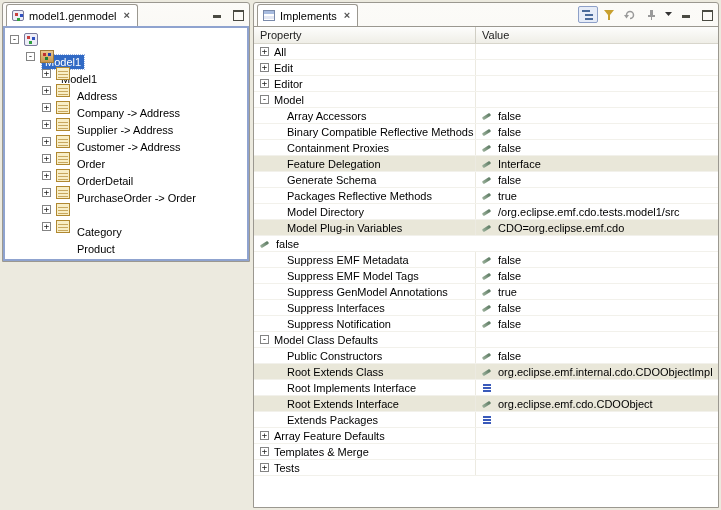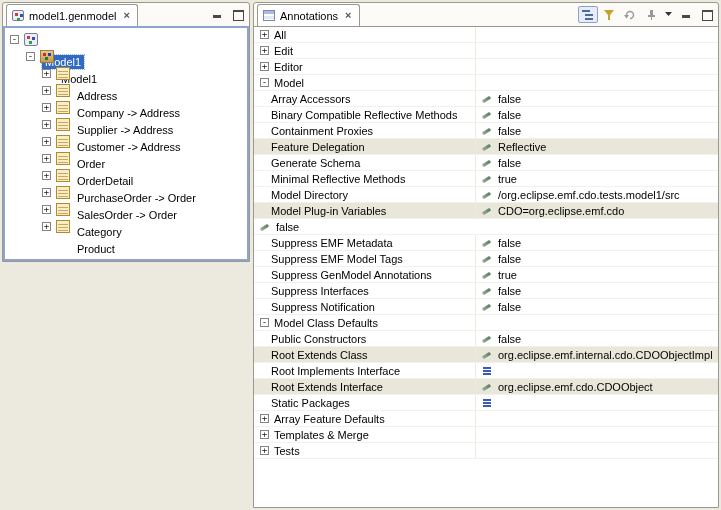--- a/index.html
+++ b/index.html
@@ -57,21 +57,21 @@
                  border-top:1px solid #9B9890;overflow:hidden;}
   #props-header{height:17px;display:flex;background:linear-gradient(180deg,#FDFDFC,#EFEEE7);
                 border-bottom:1px solid #D8D6CC;color:#222;}
   .hcell{padding:2px 0 0 6px;white-space:nowrap;}
   .hcell.prop{width:222px;border-right:1px solid #D0CEC4;}
 
   .prow{height:16px;display:flex;align-items:center;border-bottom:1px solid #F2F1EB;cursor:default;}
   .prow.highlight{background:#E9E7D9;}
   .pcell{width:222px;height:100%;display:flex;align-items:center;border-right:1px solid #ECEAE1;
          overflow:hidden;white-space:nowrap;}
-  .pcell .plabel{padding-left:17px;}
+  .pcell .plabel{padding-left:33px;}
   .prow.cat .pcell .plabel{padding-left:0;}
   .prow.cat .expander{margin:0 5px 0 6px;}
   .vcell{flex:1;height:100%;display:flex;align-items:center;overflow:hidden;white-space:nowrap;}
   .vicon{width:14px;min-width:14px;height:12px;margin:0 3px 0 4px;position:relative;display:inline-block;}
   .vicon.edit::after{content:"";position:absolute;left:2px;top:5px;width:9px;height:3px;border-radius:1px;
                      background:linear-gradient(90deg,#9AB09A,#5A7860);transform:rotate(-32deg);}
   .vicon.list::after{content:"";position:absolute;left:3px;top:2px;width:8px;height:2px;background:#3A5ABA;
                      box-shadow:0 3px 0 #3A5ABA,0 6px 0 #3A5ABA;}
   .vtext{padding-left:1px;text-align:right;}
 
@@ -140,41 +140,40 @@
             <span class="tlabel">OrderDetail</span>
           </div>
           <div class="trow" style="padding-left: 35px;">
             <span class="expander">+</span>
             <span class="ticon icon-class"></span>
             <span class="tlabel">PurchaseOrder -&gt; Order</span>
           </div>
           <div class="trow" style="padding-left: 35px;">
             <span class="expander">+</span>
             <span class="ticon icon-class"></span>
-            <span class="tlabel">SalesOrder -&gt; Order</span>
           </div>
           <div class="trow" style="padding-left: 35px;">
             <span class="expander">+</span>
             <span class="ticon icon-class"></span>
             <span class="tlabel">Category</span>
           </div>
           <div class="trow" style="padding-left: 35px;">
             <span class="expander">+</span>
             <span class="ticon icon-class"></span>
             <span class="tlabel">Product</span>
           </div>
         </div>
     </div>
   </div>
 
   <div id="props-panel" class="panel">
     <div class="tabbar">
       <div class="tab">
         <span class="icon-propview"></span>
-        <span class="tablabel">Annotations</span>
+        <span class="tablabel">Implements</span>
         <span class="close">×</span>
       </div>
 
       <div id="props-toolbar">
         <span class="toolbtn pressed">
           <svg width="12" height="12" viewBox="0 0 12 12">
             <rect x="0" y="1" width="8" height="2" fill="#4A6A9A"></rect>
             <rect x="3" y="5" width="8" height="2" fill="#4A6A9A"></rect>
             <rect x="3" y="9" width="8" height="2" fill="#4A6A9A"></rect>
           </svg>
@@ -204,20 +203,24 @@
         </span>
       </div>
 
       <div class="winbtns">
         <span class="winbtn minbtn"></span>
         <span class="winbtn maxbtn"></span>
       </div>
     </div>
 
     <div id="props-content">
+      <div id="props-header">
+        <div class="hcell prop">Property</div>
+        <div class="hcell val">Value</div>
+      </div>
       <div id="props-rows">
           <div class="prow cat">
             <div class="pcell">
               <span class="expander">+</span>
               <span class="plabel">All</span>
             </div>
             <div class="vcell"></div>
           </div>
           <div class="prow cat">
             <div class="pcell">
@@ -266,35 +269,35 @@
               <span class="vicon edit"></span>
               <span class="vtext">false</span>
             </div>
           </div>
           <div class="prow highlight">
             <div class="pcell">
               <span class="plabel">Feature Delegation</span>
             </div>
             <div class="vcell">
               <span class="vicon edit"></span>
-              <span class="vtext">Reflective</span>
+              <span class="vtext">Interface</span>
             </div>
           </div>
           <div class="prow">
             <div class="pcell">
               <span class="plabel">Generate Schema</span>
             </div>
             <div class="vcell">
               <span class="vicon edit"></span>
               <span class="vtext">false</span>
             </div>
           </div>
           <div class="prow">
             <div class="pcell">
-              <span class="plabel">Minimal Reflective Methods</span>
+              <span class="plabel">Packages Reflective Methods</span>
             </div>
             <div class="vcell">
               <span class="vicon edit"></span>
               <span class="vtext">true</span>
             </div>
           </div>
           <div class="prow">
             <div class="pcell">
               <span class="plabel">Model Directory</span>
             </div>
@@ -400,21 +403,21 @@
             <div class="pcell">
               <span class="plabel">Root Extends Interface</span>
             </div>
             <div class="vcell">
               <span class="vicon edit"></span>
               <span class="vtext">org.eclipse.emf.cdo.CDOObject</span>
             </div>
           </div>
           <div class="prow">
             <div class="pcell">
-              <span class="plabel">Static Packages</span>
+              <span class="plabel">Extends Packages</span>
             </div>
             <div class="vcell">
               <span class="vicon list"></span>
             </div>
           </div>
           <div class="prow cat">
             <div class="pcell">
               <span class="expander">+</span>
               <span class="plabel">Array Feature Defaults</span>
             </div>

